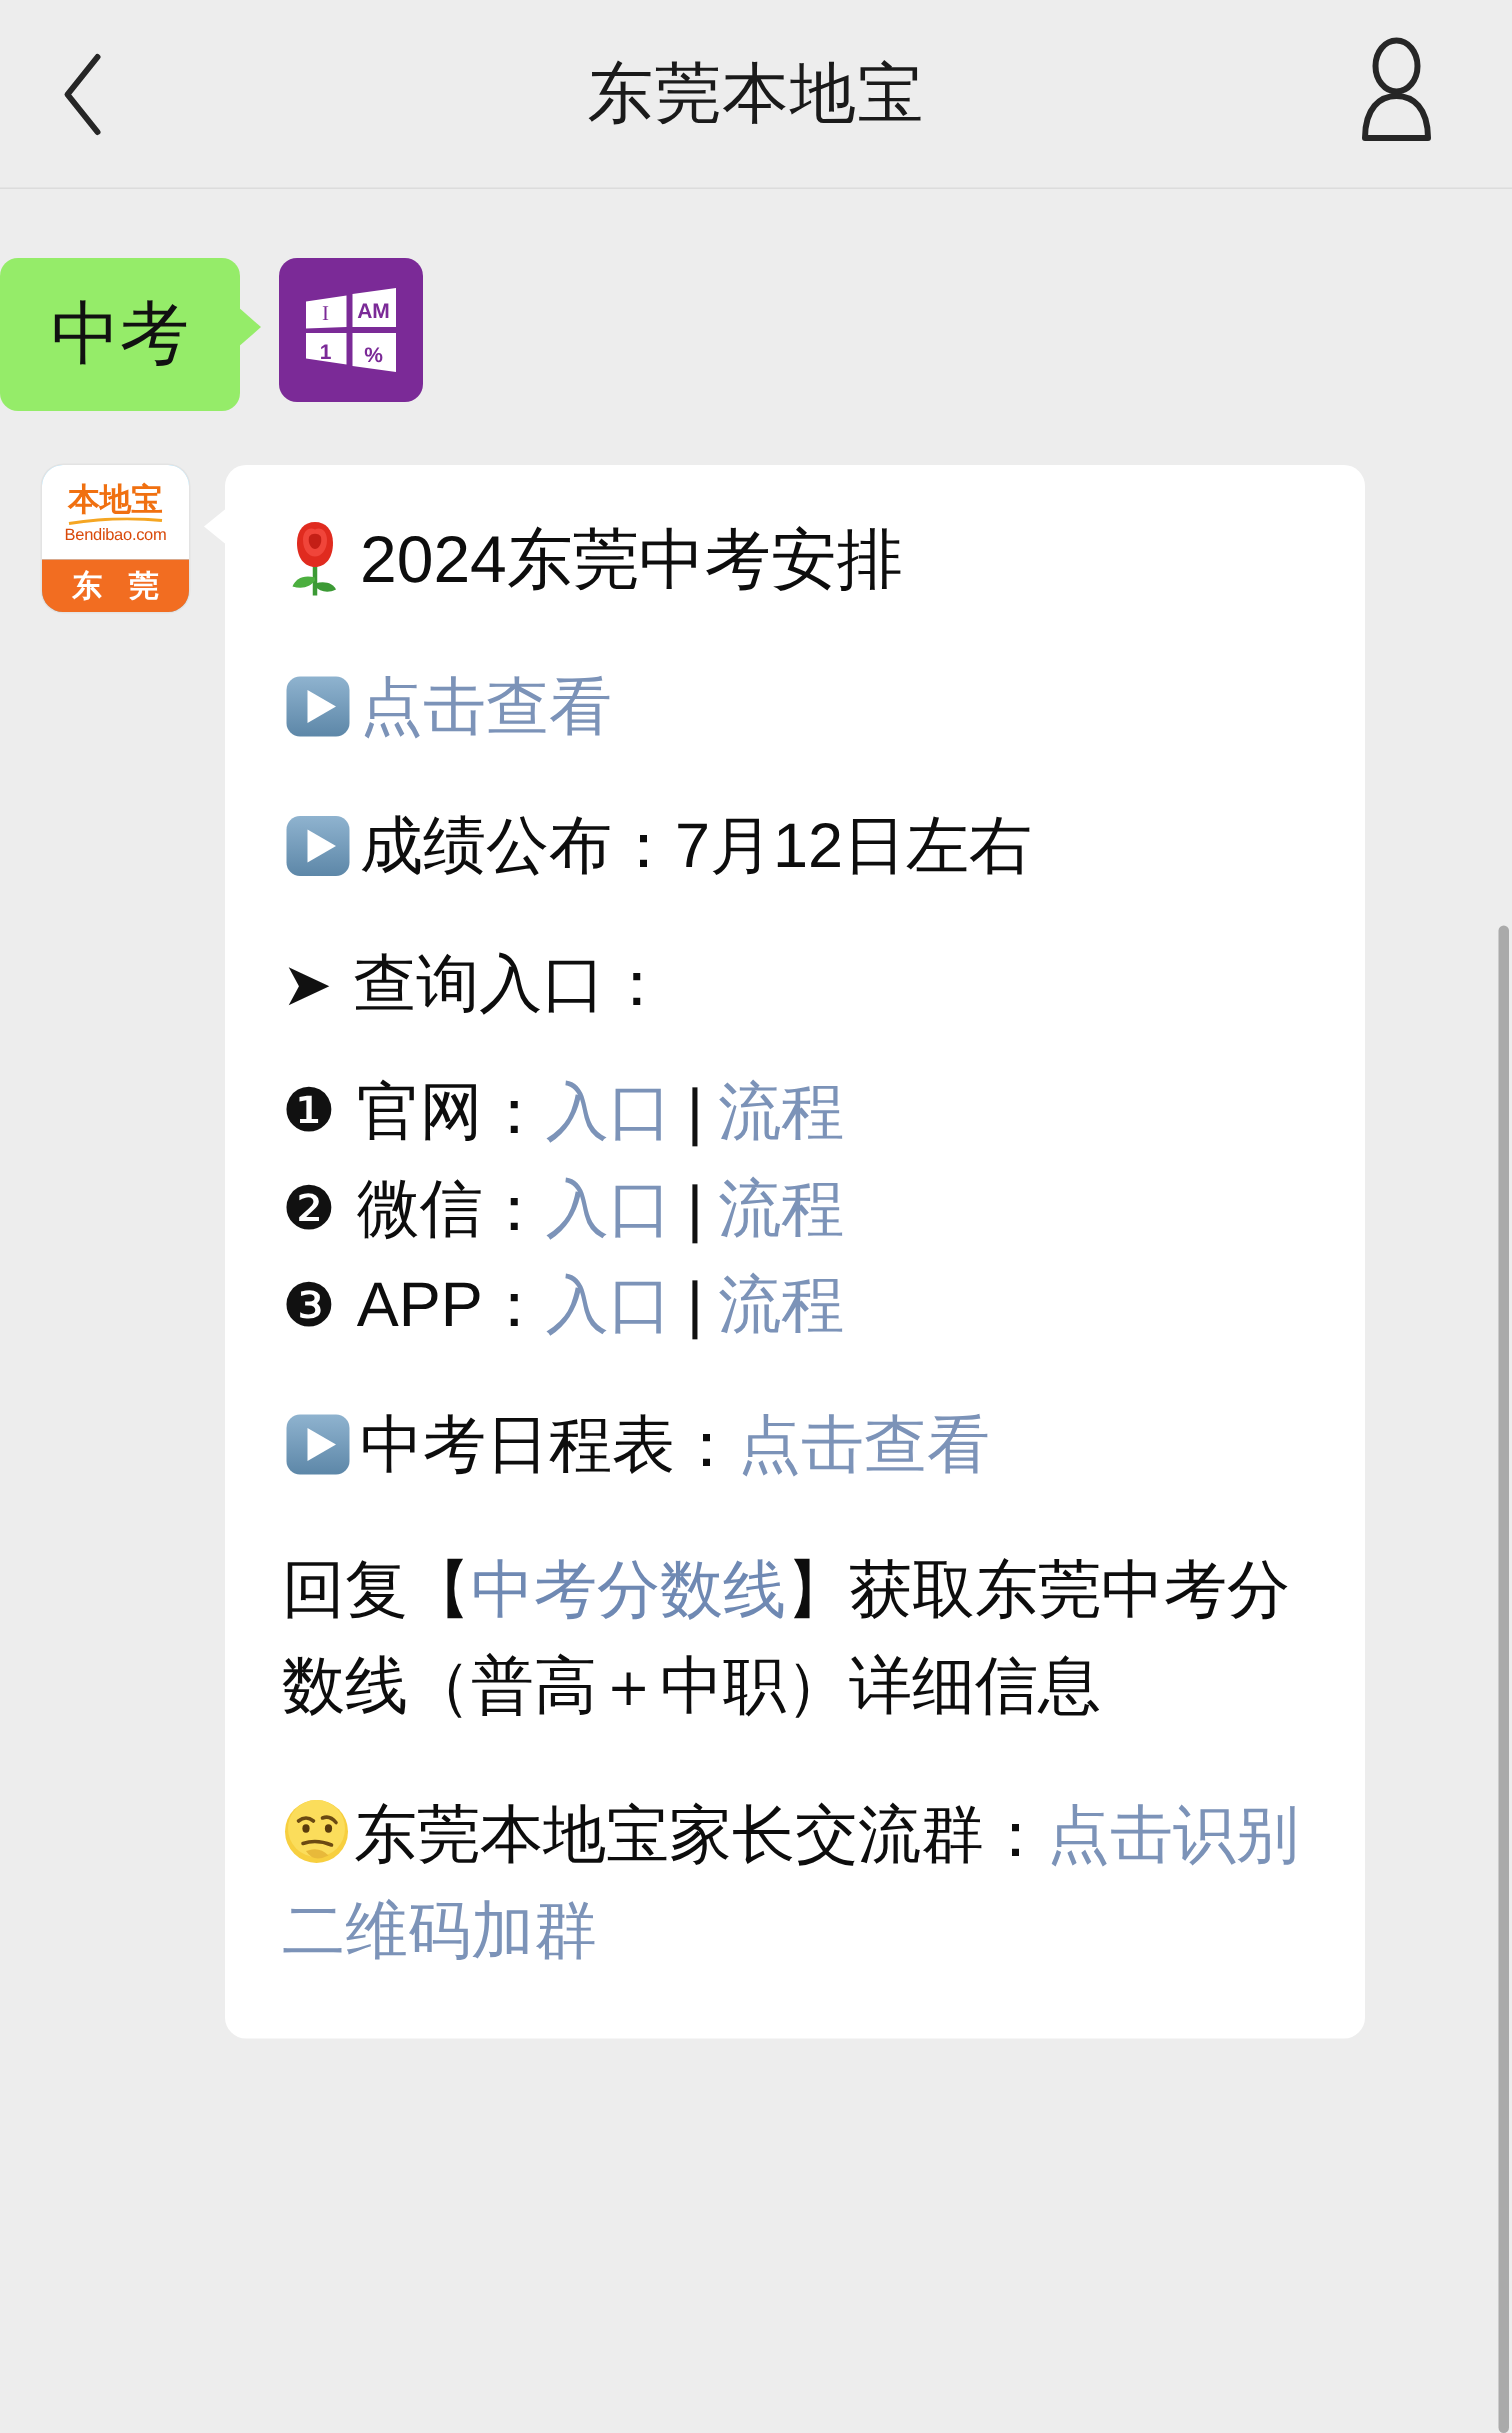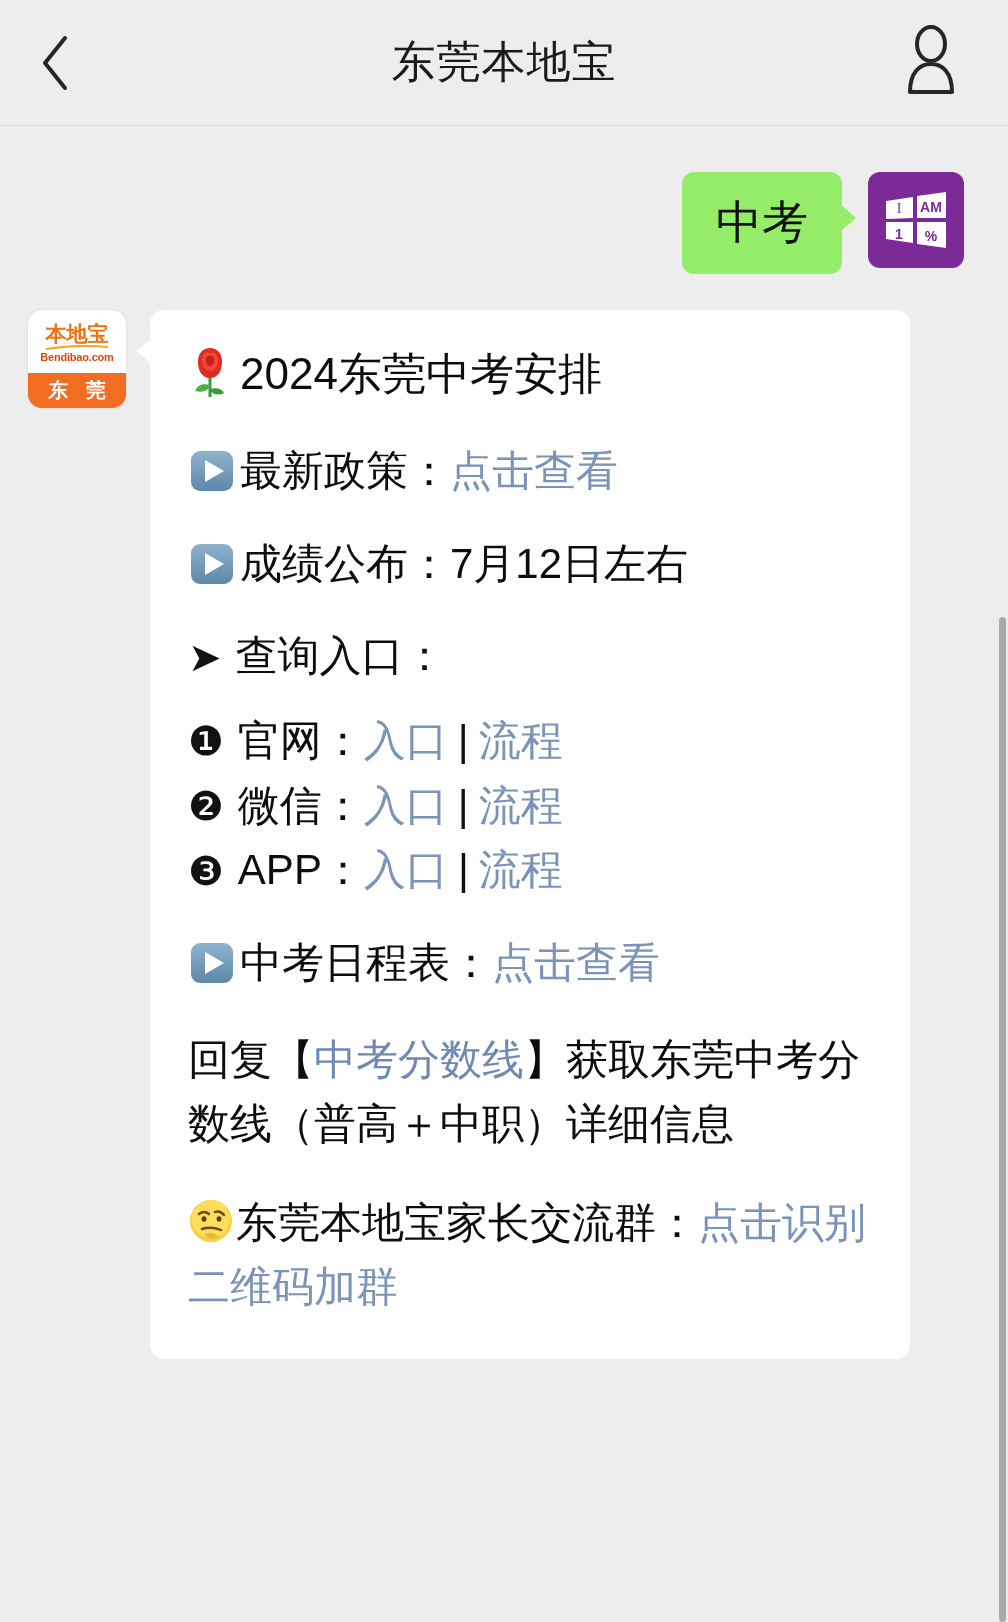--- a/index.html
+++ b/index.html
@@ -61,23 +61,23 @@
   
   .chat {
     position: relative;
     padding: 46px 0 0 0;
     height: calc(1622px - 126px);
   }
 
   
   .row-out {
     display: flex;
-    justify-content: flex-end;
+    justify-content: flex-start;
     align-items: flex-start;
-    padding-right: 44px;
+    padding-right: 30px;
     margin-bottom: 36px;
   }
   .bubble-out {
     position: relative;
     background: #95ec69;
     border-radius: 12px;
     padding: 22px 34px;
     font-size: 46px;
     color: #111;
     line-height: 1.25;
@@ -141,21 +141,21 @@
     letter-spacing: 0px;
     line-height: 1;
   }
   .avatar-in .swoosh {
     width: 64px; height: 5px;
     margin-top: 1px;
   }
   .avatar-in .en {
     font-size: 11px;
     color: #d94a0a;
-    font-weight: bold;
+    font-weight: normal;
     line-height: 1;
     margin-top: 2px;
     letter-spacing: -0.2px;
   }
   .avatar-in .bot {
     height: 35px;
     background: #f26d21;
     color: #fff;
     font-size: 20px;
     font-weight: bold;
@@ -326,21 +326,20 @@
           <svg class="emoji-play" viewBox="0 0 48 48">
             <defs>
               <linearGradient id="pg1" x1="0" y1="0" x2="0" y2="1">
                 <stop offset="0%" stop-color="#8fb3cf"></stop>
                 <stop offset="100%" stop-color="#5d87a8"></stop>
               </linearGradient>
             </defs>
             <rect x="3" y="4" width="42" height="40" rx="9" fill="url(#pg1)"></rect>
             <polygon points="17,13 36,24 17,35" fill="#ffffff"></polygon>
           </svg>
-          <span>最新政策：</span>
           <span class="link">点击查看</span>
         </div>
 
         <div class="line">
           <svg class="emoji-play" viewBox="0 0 48 48">
             <rect x="3" y="4" width="42" height="40" rx="9" fill="url(#pg1)"></rect>
             <polygon points="17,13 36,24 17,35" fill="#ffffff"></polygon>
           </svg>
           <span>成绩公布：</span>
           <span>7月12日左右</span>

